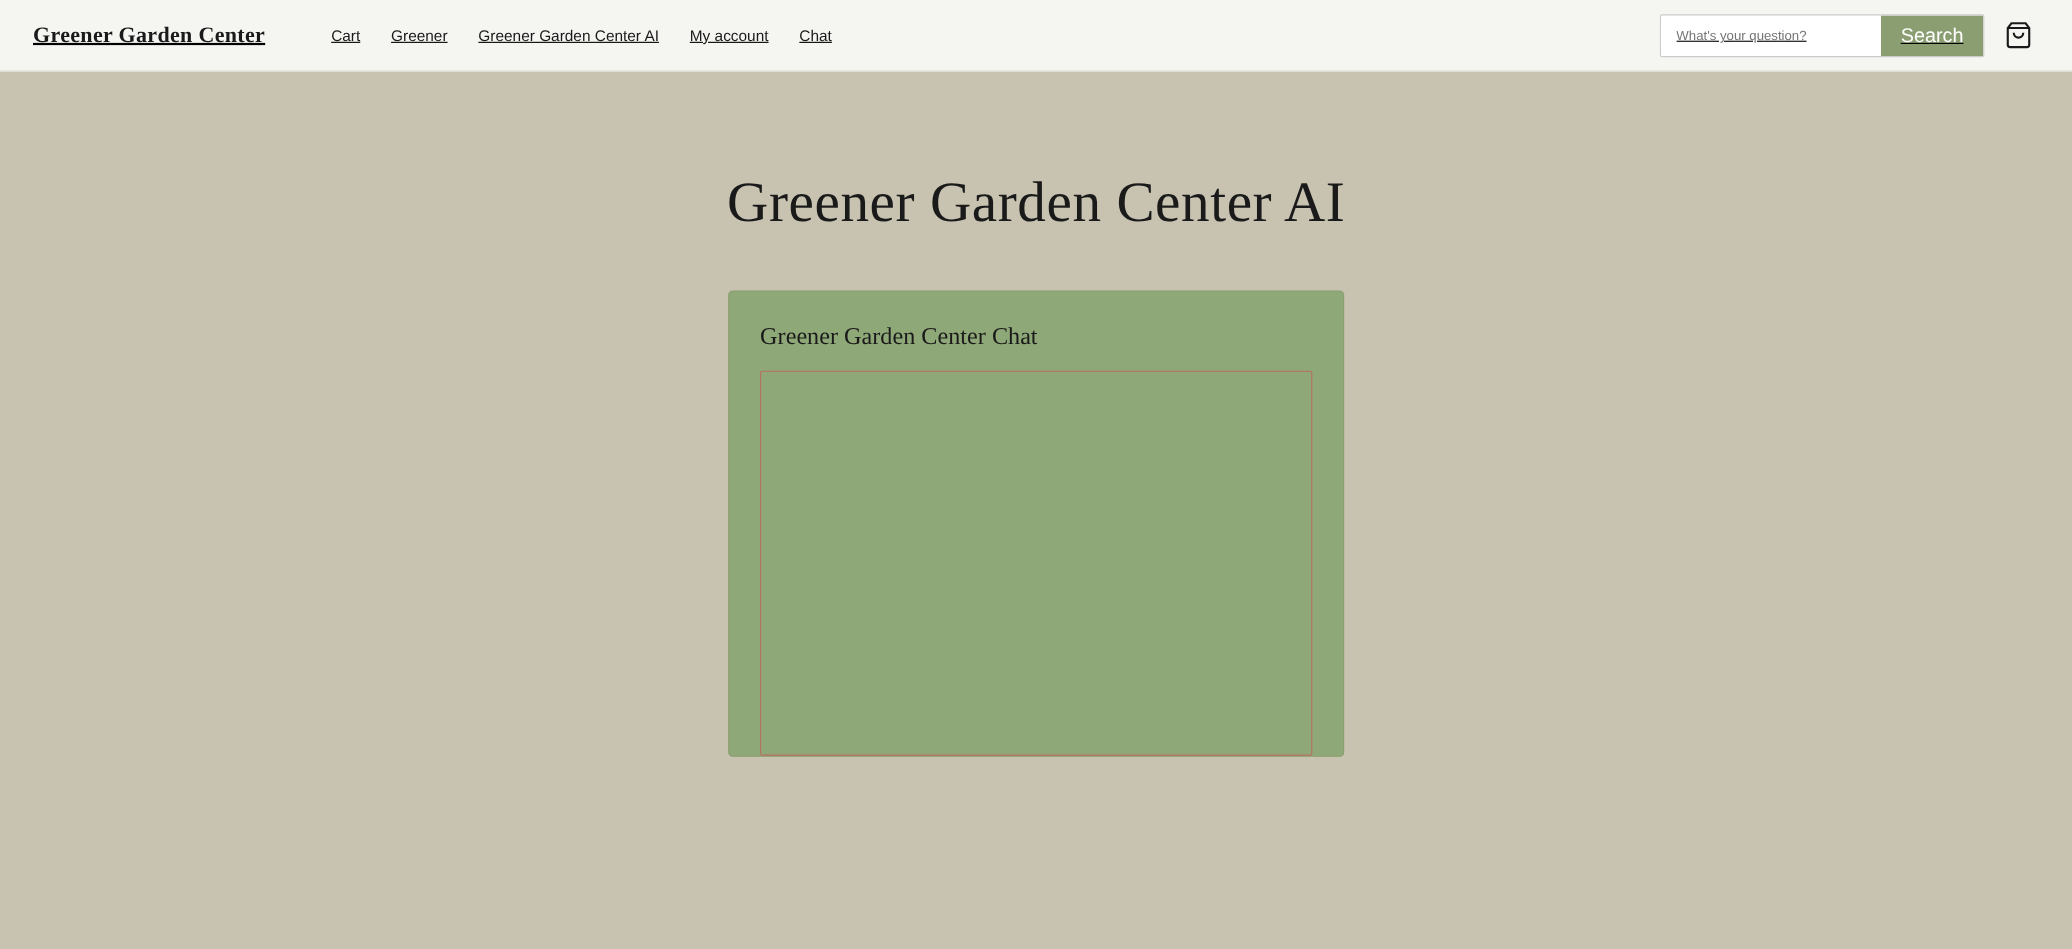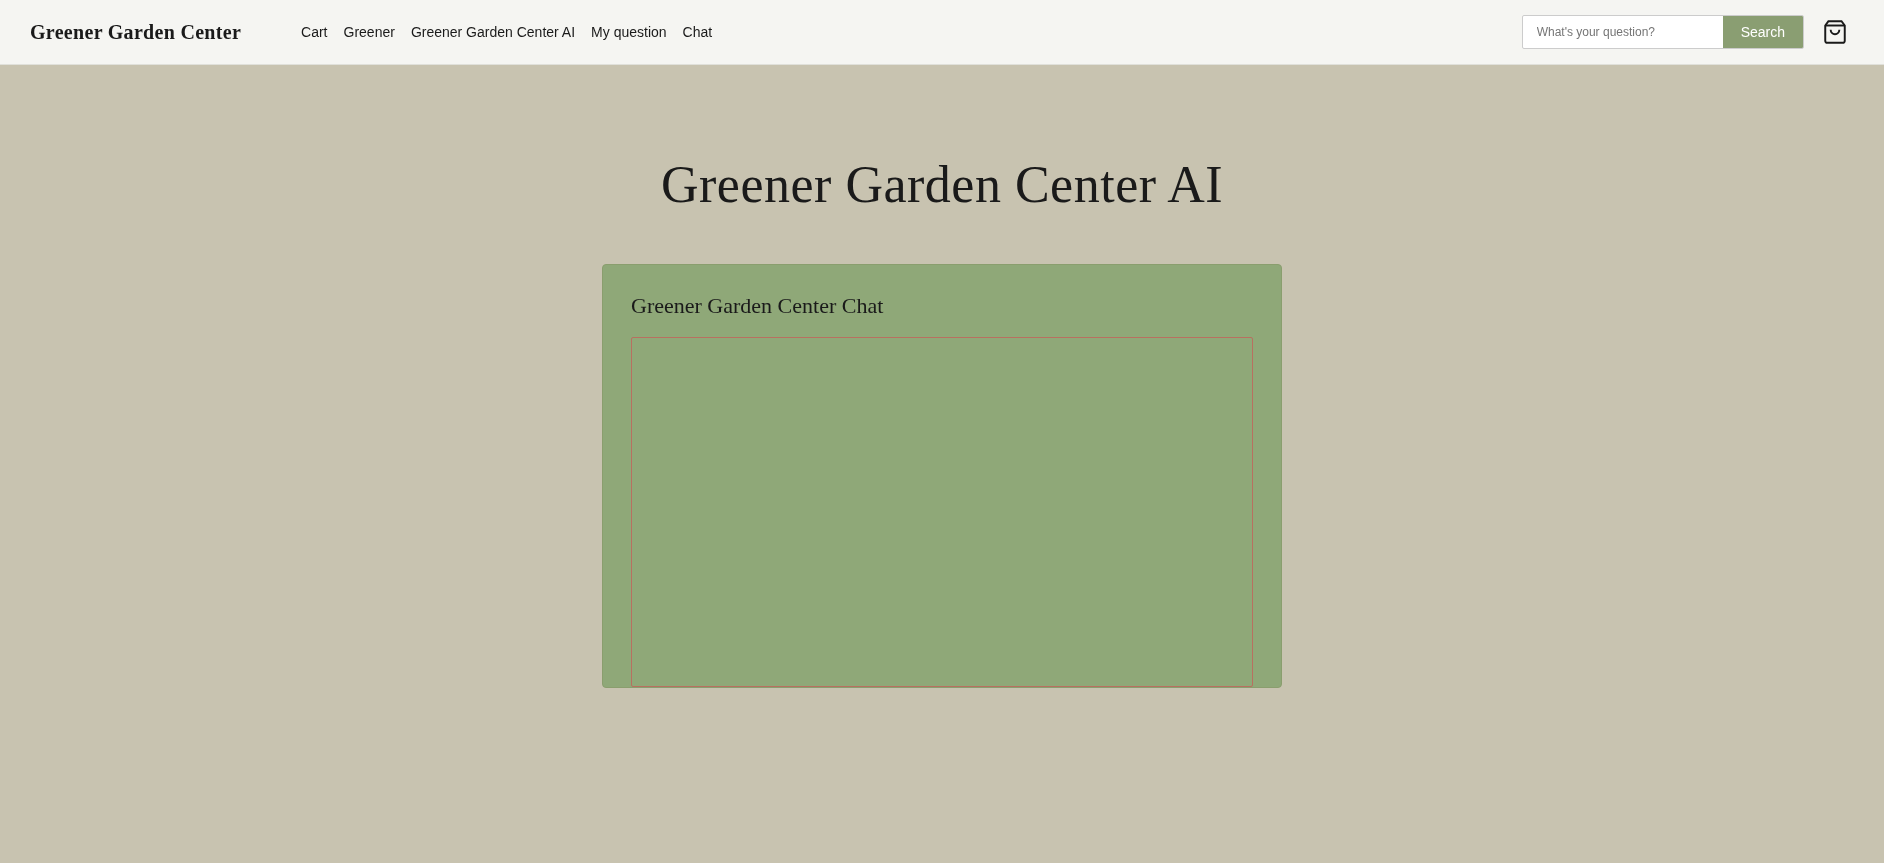--- a/index.html
+++ b/index.html
@@ -17,40 +17,41 @@
     
     header {
       background-color: #f5f5f2;
       border-bottom: 1px solid #e0e0da;
       height: 65px;
       display: flex;
       align-items: center;
       justify-content: space-between;
       padding: 4px 30px;
       position: relative;
+      text-decoration: underline;
     }
 
     .header-left {
       display: flex;
       align-items: center;
     }
 
     .site-title {
       font-family: Georgia, serif;
       font-size: 20px;
       font-weight: 600;
       color: #1a1a1a;
       text-decoration: none;
       letter-spacing: 0.3px;
     }
 
     .header-nav {
       display: flex;
       align-items: flex-end;
-      gap: 16px;
+      gap: 28px;
       margin-left: 60px;
     }
 
     .nav-link {
       font-family: Arial, sans-serif;
       font-size: 14px;
       color: #1a1a1a;
       text-decoration: none;
       cursor: pointer;
     }
@@ -79,21 +80,21 @@
       width: 200px;
       color: #3b82f6;
       background: transparent;
     }
 
     .search-button {
       background-color: #8a9e72;
       color: #fff;
       border: none;
       padding: 8px 18px;
-      font-size: 14px;
+      font-size: 18px;
       font-family: Arial, sans-serif;
       cursor: pointer;
       height: 100%;
     }
 
     .cart-icon-wrapper {
       cursor: pointer;
       padding: 6px;
       display: flex;
       align-items: center;
@@ -125,21 +126,21 @@
       color: #1a1a1a;
       letter-spacing: 0.5px;
       margin-bottom: 50px;
     }
 
     
     .chat-card {
       background-color: #8fa878;
       border: 1.5px solid #8a9e6e;
       border-radius: 4px;
-      width: 680px;
+      width: 560px;
       padding: 28px 28px 0 28px;
       min-height: 420px;
     }
 
     .chat-card-title {
       font-family: Georgia, serif;
       font-size: 22px;
       font-weight: 400;
       color: #1a1a1a;
       margin-bottom: 18px;
@@ -156,21 +157,21 @@
 </head>
 <body>
 
 <header>
   <div class="header-left">
     <a class="site-title" href="#">Greener Garden Center</a>
     <nav class="header-nav">
       <a class="nav-link" href="#">Cart</a>
       <a class="nav-link" href="#">Greener</a>
       <a class="nav-link" href="#">Greener Garden Center AI</a>
-      <a class="nav-link" href="#">My question</a>
+      <a class="nav-link" href="#">My account</a>
       <a class="nav-link" href="#">Chat</a>
     </nav>
   </div>
   <div class="header-right">
     <div class="search-container">
       <input class="search-input" type="text" placeholder="What's your question?" style="">
       <button class="search-button">Search</button>
     </div>
     <div class="cart-icon-wrapper">
       <svg class="cart-icon-svg" viewBox="0 0 24 24" xmlns="http://www.w3.org/2000/svg">

